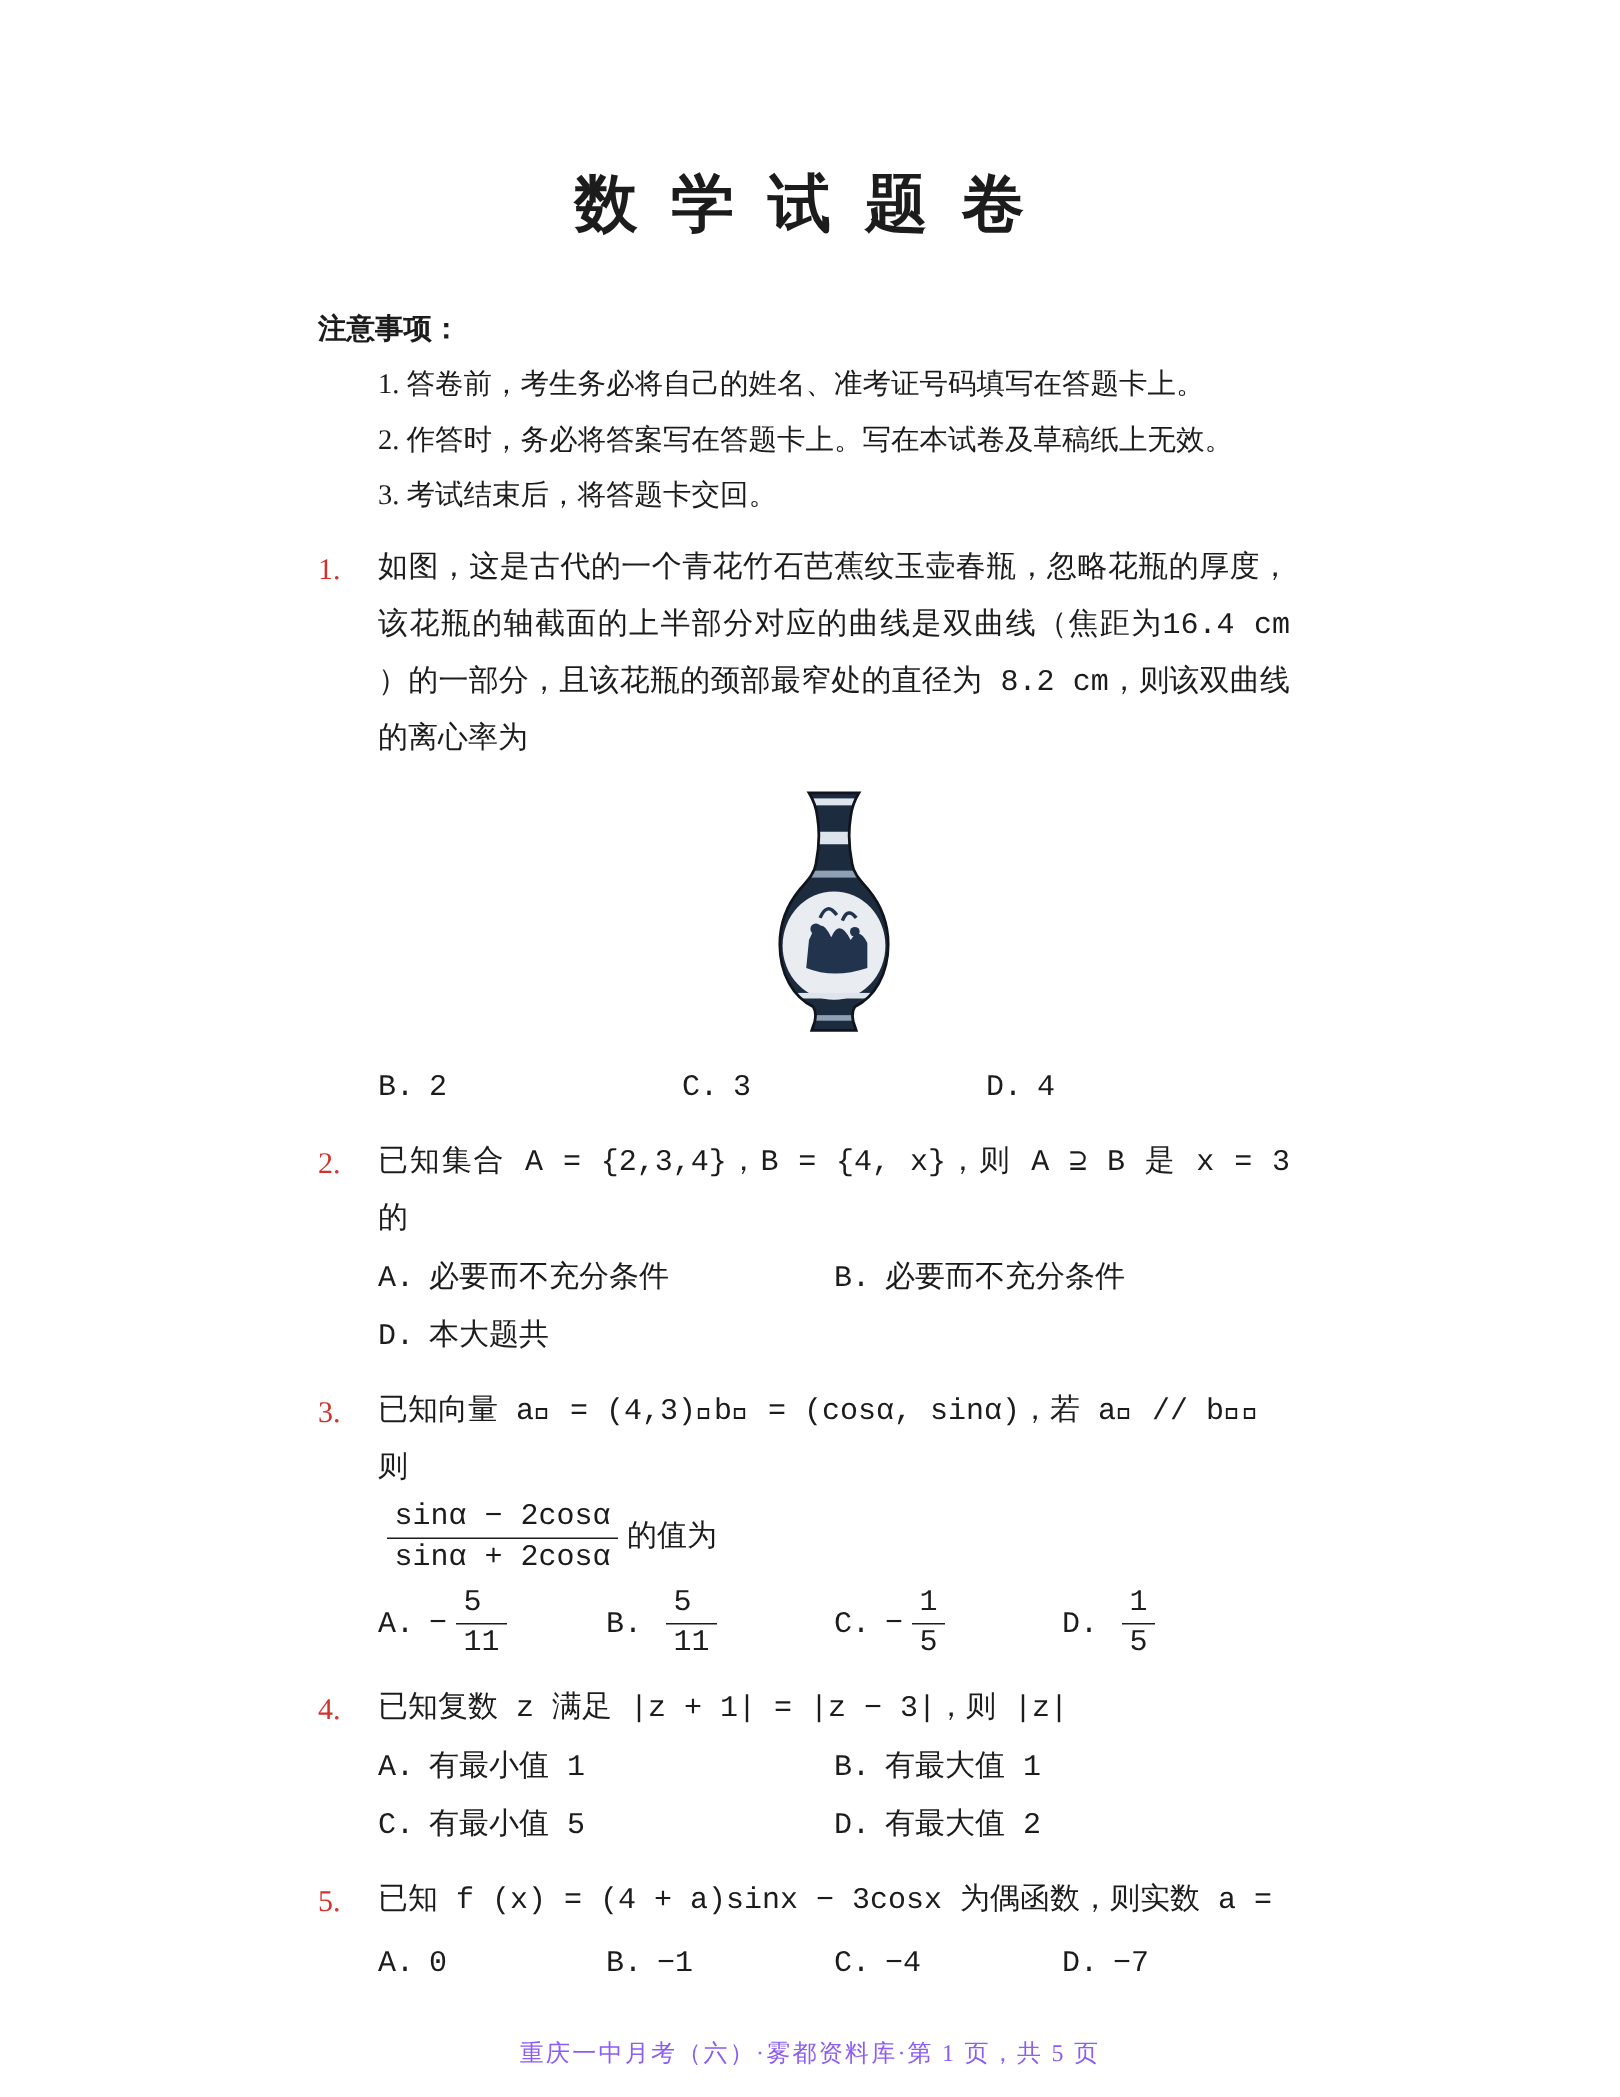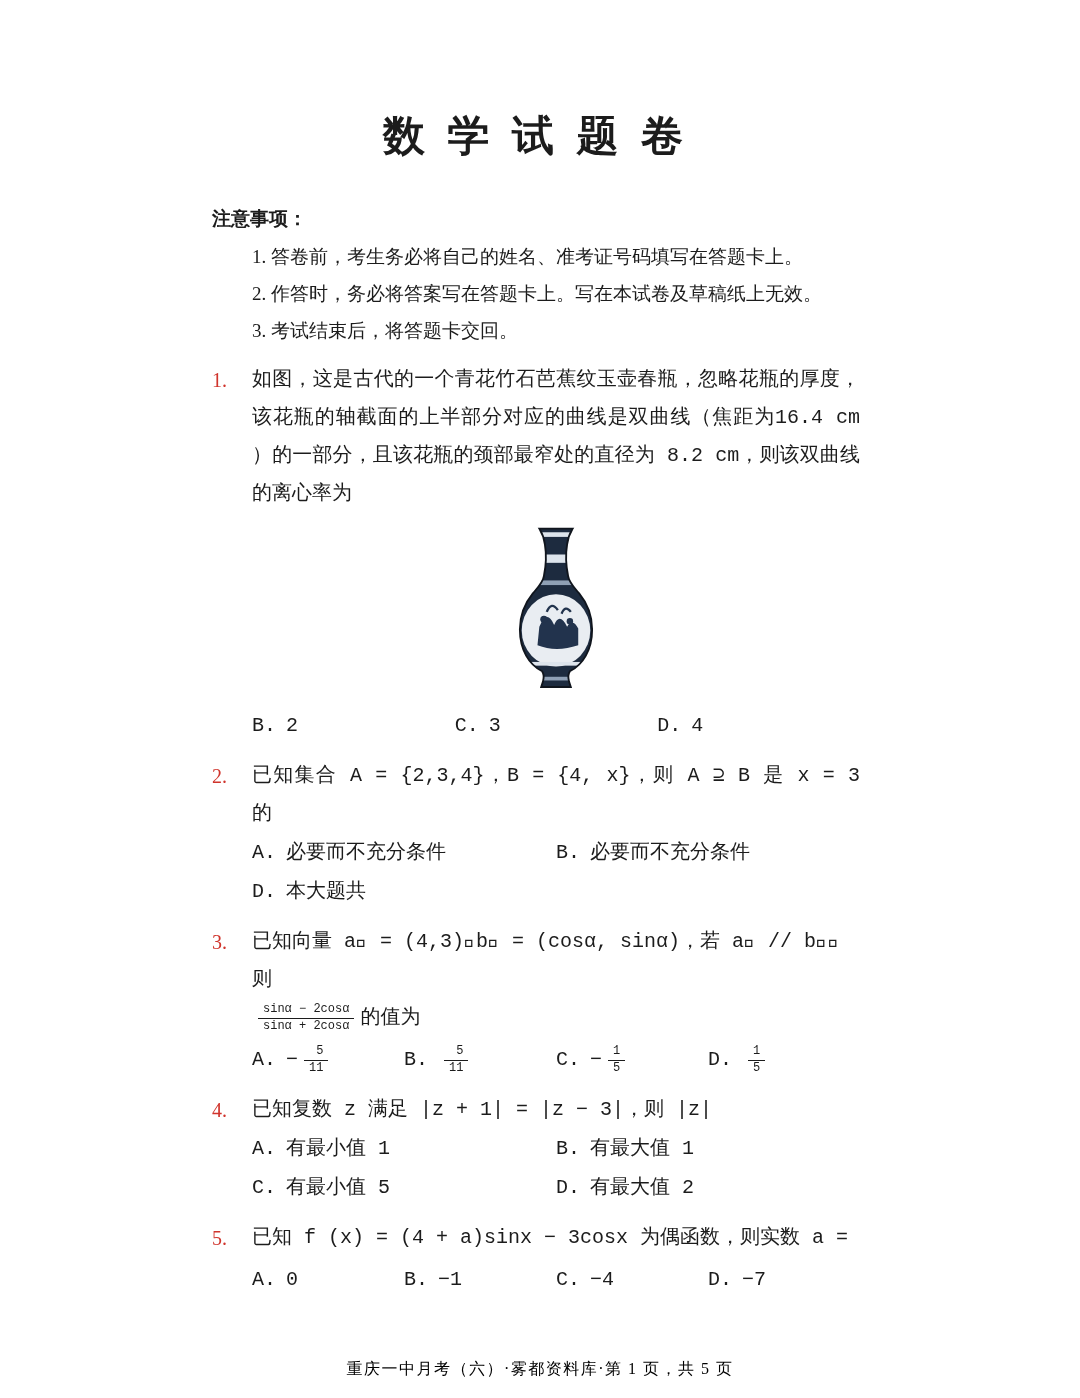--- a/index.html
+++ b/index.html
@@ -54,38 +54,38 @@
   .stem-line { display: flex; align-items: center; flex-wrap: wrap; }
   .options-4 { display: flex; align-items: center; margin-top: 4px; }
   .options-4 .opt { width: 212px; }
   .options-2 .row { display: flex; }
   .options-2 .opt { width: 426px; line-height: 1.95; }
   .opt { font-size: 20px; white-space: nowrap; }
   .opt-label { margin-right: 10px; }
   .frac {
     display: inline-block;
     vertical-align: middle;
-    text-align: right;
-    font-size: 12px;
+    text-align: left;
+    font-size: 20px;
     line-height: 1.3;
     margin: 0 6px;
   }
   .frac .num { display: block; border-bottom: 1.5px solid #1c1c1c; padding: 0 5px; }
   .frac .den { display: block; padding: 0 5px; }
   .sign { display: inline-block; vertical-align: middle; }
   .rad { font-size: 1.05em; }
   .radicand { border-top: 1.6px solid #1c1c1c; padding: 0 1px; }
   .vase-wrap { display: flex; justify-content: center; margin: 10px 0 8px 0; }
   .footer {
     position: absolute;
     left: 0; right: 0;
     bottom: 34px;
     text-align: center;
     font-size: 16px;
-    color: #000000;
+    color: #8b5cf6;
     letter-spacing: 1.5px;
   }
 </style>
 </head>
 <body>
 
 <div class="page">
 
   <h1 class="title">数 学 试 题 卷</h1>
 

